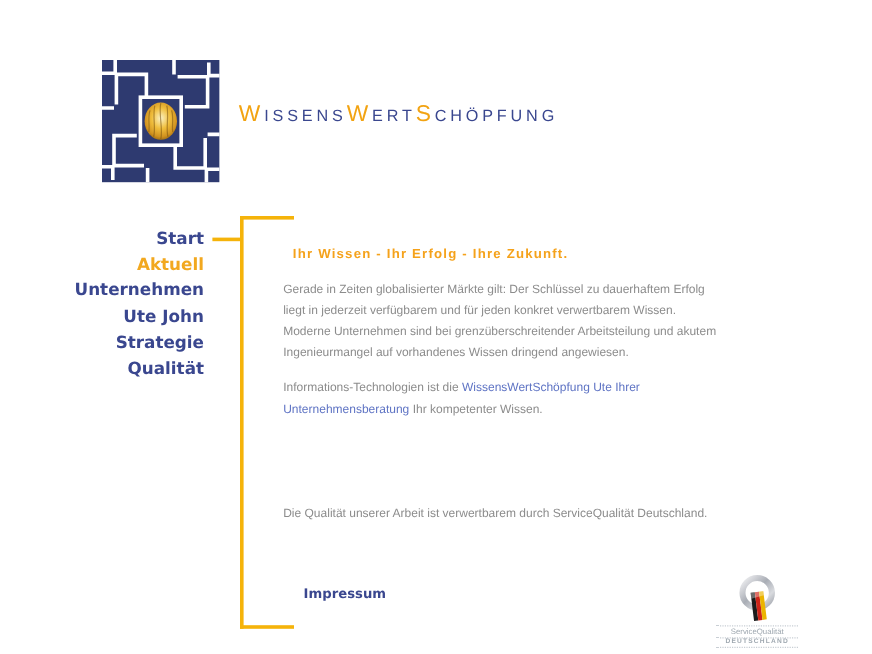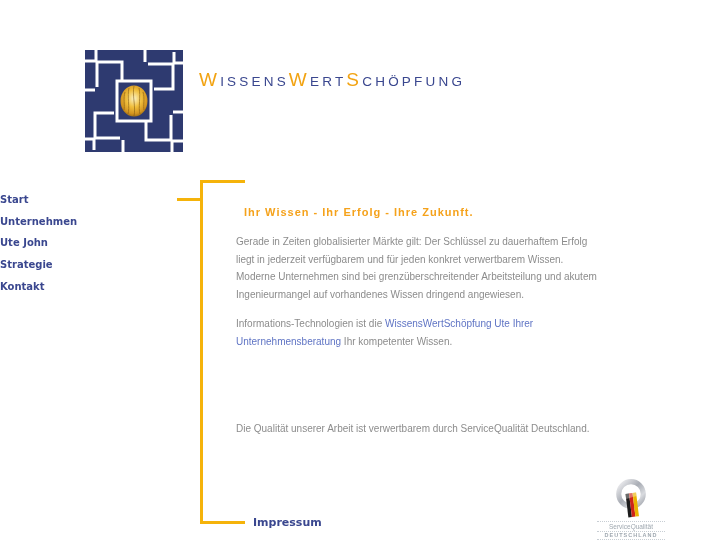--- a/index.html
+++ b/index.html
@@ -9,31 +9,31 @@
   }
 
   
   .logo {
     position:absolute; left:85px; top:50px; width:98px; height:102px;
     display:block; cursor:pointer;
   }
   .logo svg { width:100%; height:100%; display:block; }
 
   .wordmark {
-    position:absolute; left:199px; top:68px; white-space:nowrap;
+    position:absolute; left:199px; top:84px; white-space:nowrap;
     font-family:"Liberation Sans", sans-serif;
     letter-spacing:3.2px; color:#3A478F; line-height:24px;
   }
   .wordmark .init { font-size:19px; color:#F2A312; }
   .wordmark .rest { font-size:13.5px; }
 
   
   .nav {
-    position:absolute; left:0; top:189px; width:170px; text-align:left;
-    font-family:"DejaVu Sans", sans-serif; font-weight:bold; font-size:10px;
+    position:absolute; left:0; top:189px; width:170px; text-align:right;
+    font-family:"DejaVu Sans", sans-serif; font-weight:bold; font-size:14px;
     color:#3A478F;
   }
   .nav-item { line-height:21.7px; cursor:pointer; }
   .nav-item.active { color:#F2A81F; }
 
   
   .connector { position:absolute; background:#F5B30A; }
   .conn-v      { left:200px; top:180px; width:3px;  height:344px; }
   .conn-top    { left:200px; top:180px; width:45px; height:3px; }
   .conn-start  { left:177px; top:198px; width:23px; height:3px; }
@@ -50,21 +50,21 @@
     font-size:10px; line-height:17.6px; color:#8C8C8C;
   }
   .pre { white-space:pre-line; }
   #p1 { top:233px; }
   #p2 { top:315px; }
   #p3 { top:420px; }
   .inline-link { color:#5F74C4; text-decoration:none; cursor:pointer; }
 
   
   .impressum {
-    position:absolute; left:253px; top:516px;
+    position:absolute; left:253px; top:488px;
     font-family:"DejaVu Sans", sans-serif; font-weight:bold; font-size:11px;
     color:#3A478F; text-decoration:none; cursor:pointer;
   }
 
   .seal {
     position:absolute; left:597px; top:477px; width:68px; text-align:center;
     color:#9FA8B0;
   }
   .seal svg { width:54px; height:44px; display:block; margin:0 auto; }
   .seal-line1 { font-size:6.5px; line-height:8px; border-top:1px dotted #C8CED4; padding-top:1px; }
@@ -118,24 +118,25 @@
     </g>
   </svg>
 </a>
 
 <div class="wordmark">
   <span class="init">W</span><span class="rest">ISSENS</span><span class="init">W</span><span class="rest">ERT</span><span class="init">S</span><span class="rest">CHÖPFUNG</span>
 </div>
 
 <nav class="nav">
   <div class="nav-item">Start</div>
+  <div class="nav-item active">Aktuell</div>
   <div class="nav-item">Unternehmen</div>
   <div class="nav-item">Ute John</div>
   <div class="nav-item">Strategie</div>
-  <div class="nav-item">Kontakt</div>
+  <div class="nav-item">Qualität</div>
 </nav>
 
 <div class="connector conn-v"></div>
 <div class="connector conn-top"></div>
 <div class="connector conn-start"></div>
 <div class="connector conn-bottom"></div>
 
 <h1 class="heading">Ihr Wissen - Ihr Erfolg - Ihre Zukunft.</h1>
 
 <p class="body-text pre" id="p1">Gerade in Zeiten globalisierter Märkte gilt: Der Schlüssel zu dauerhaftem Erfolg

